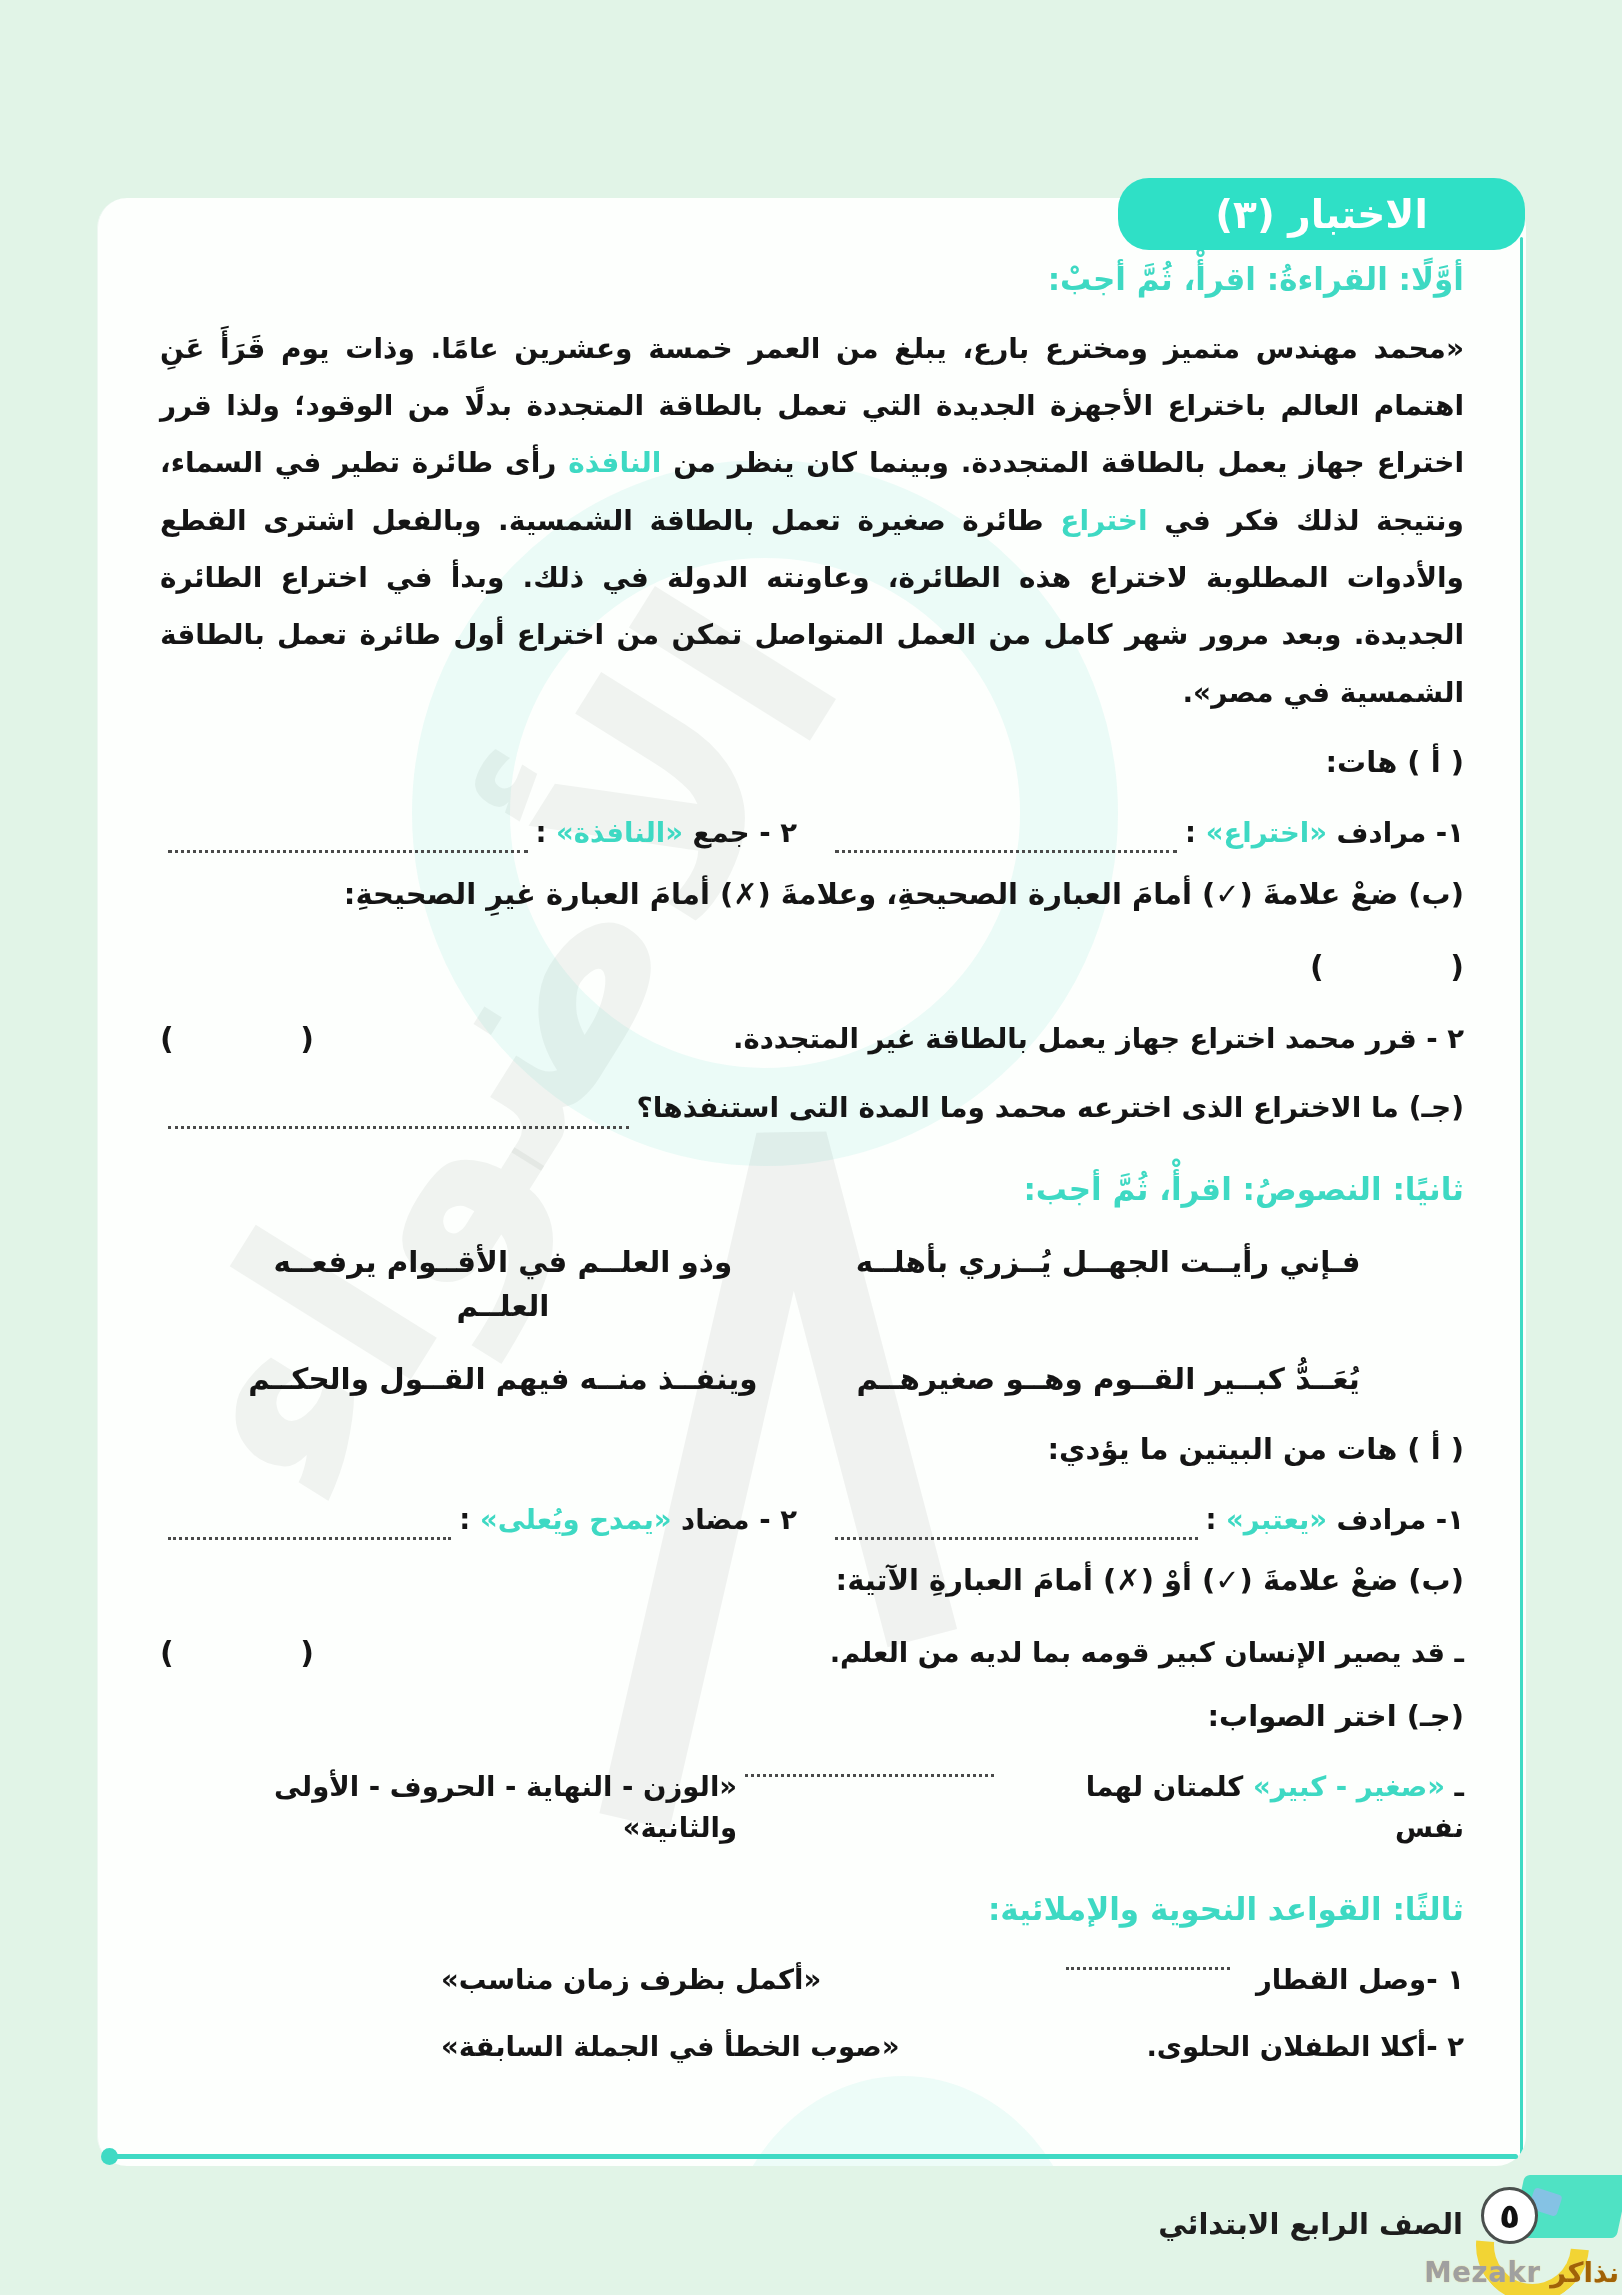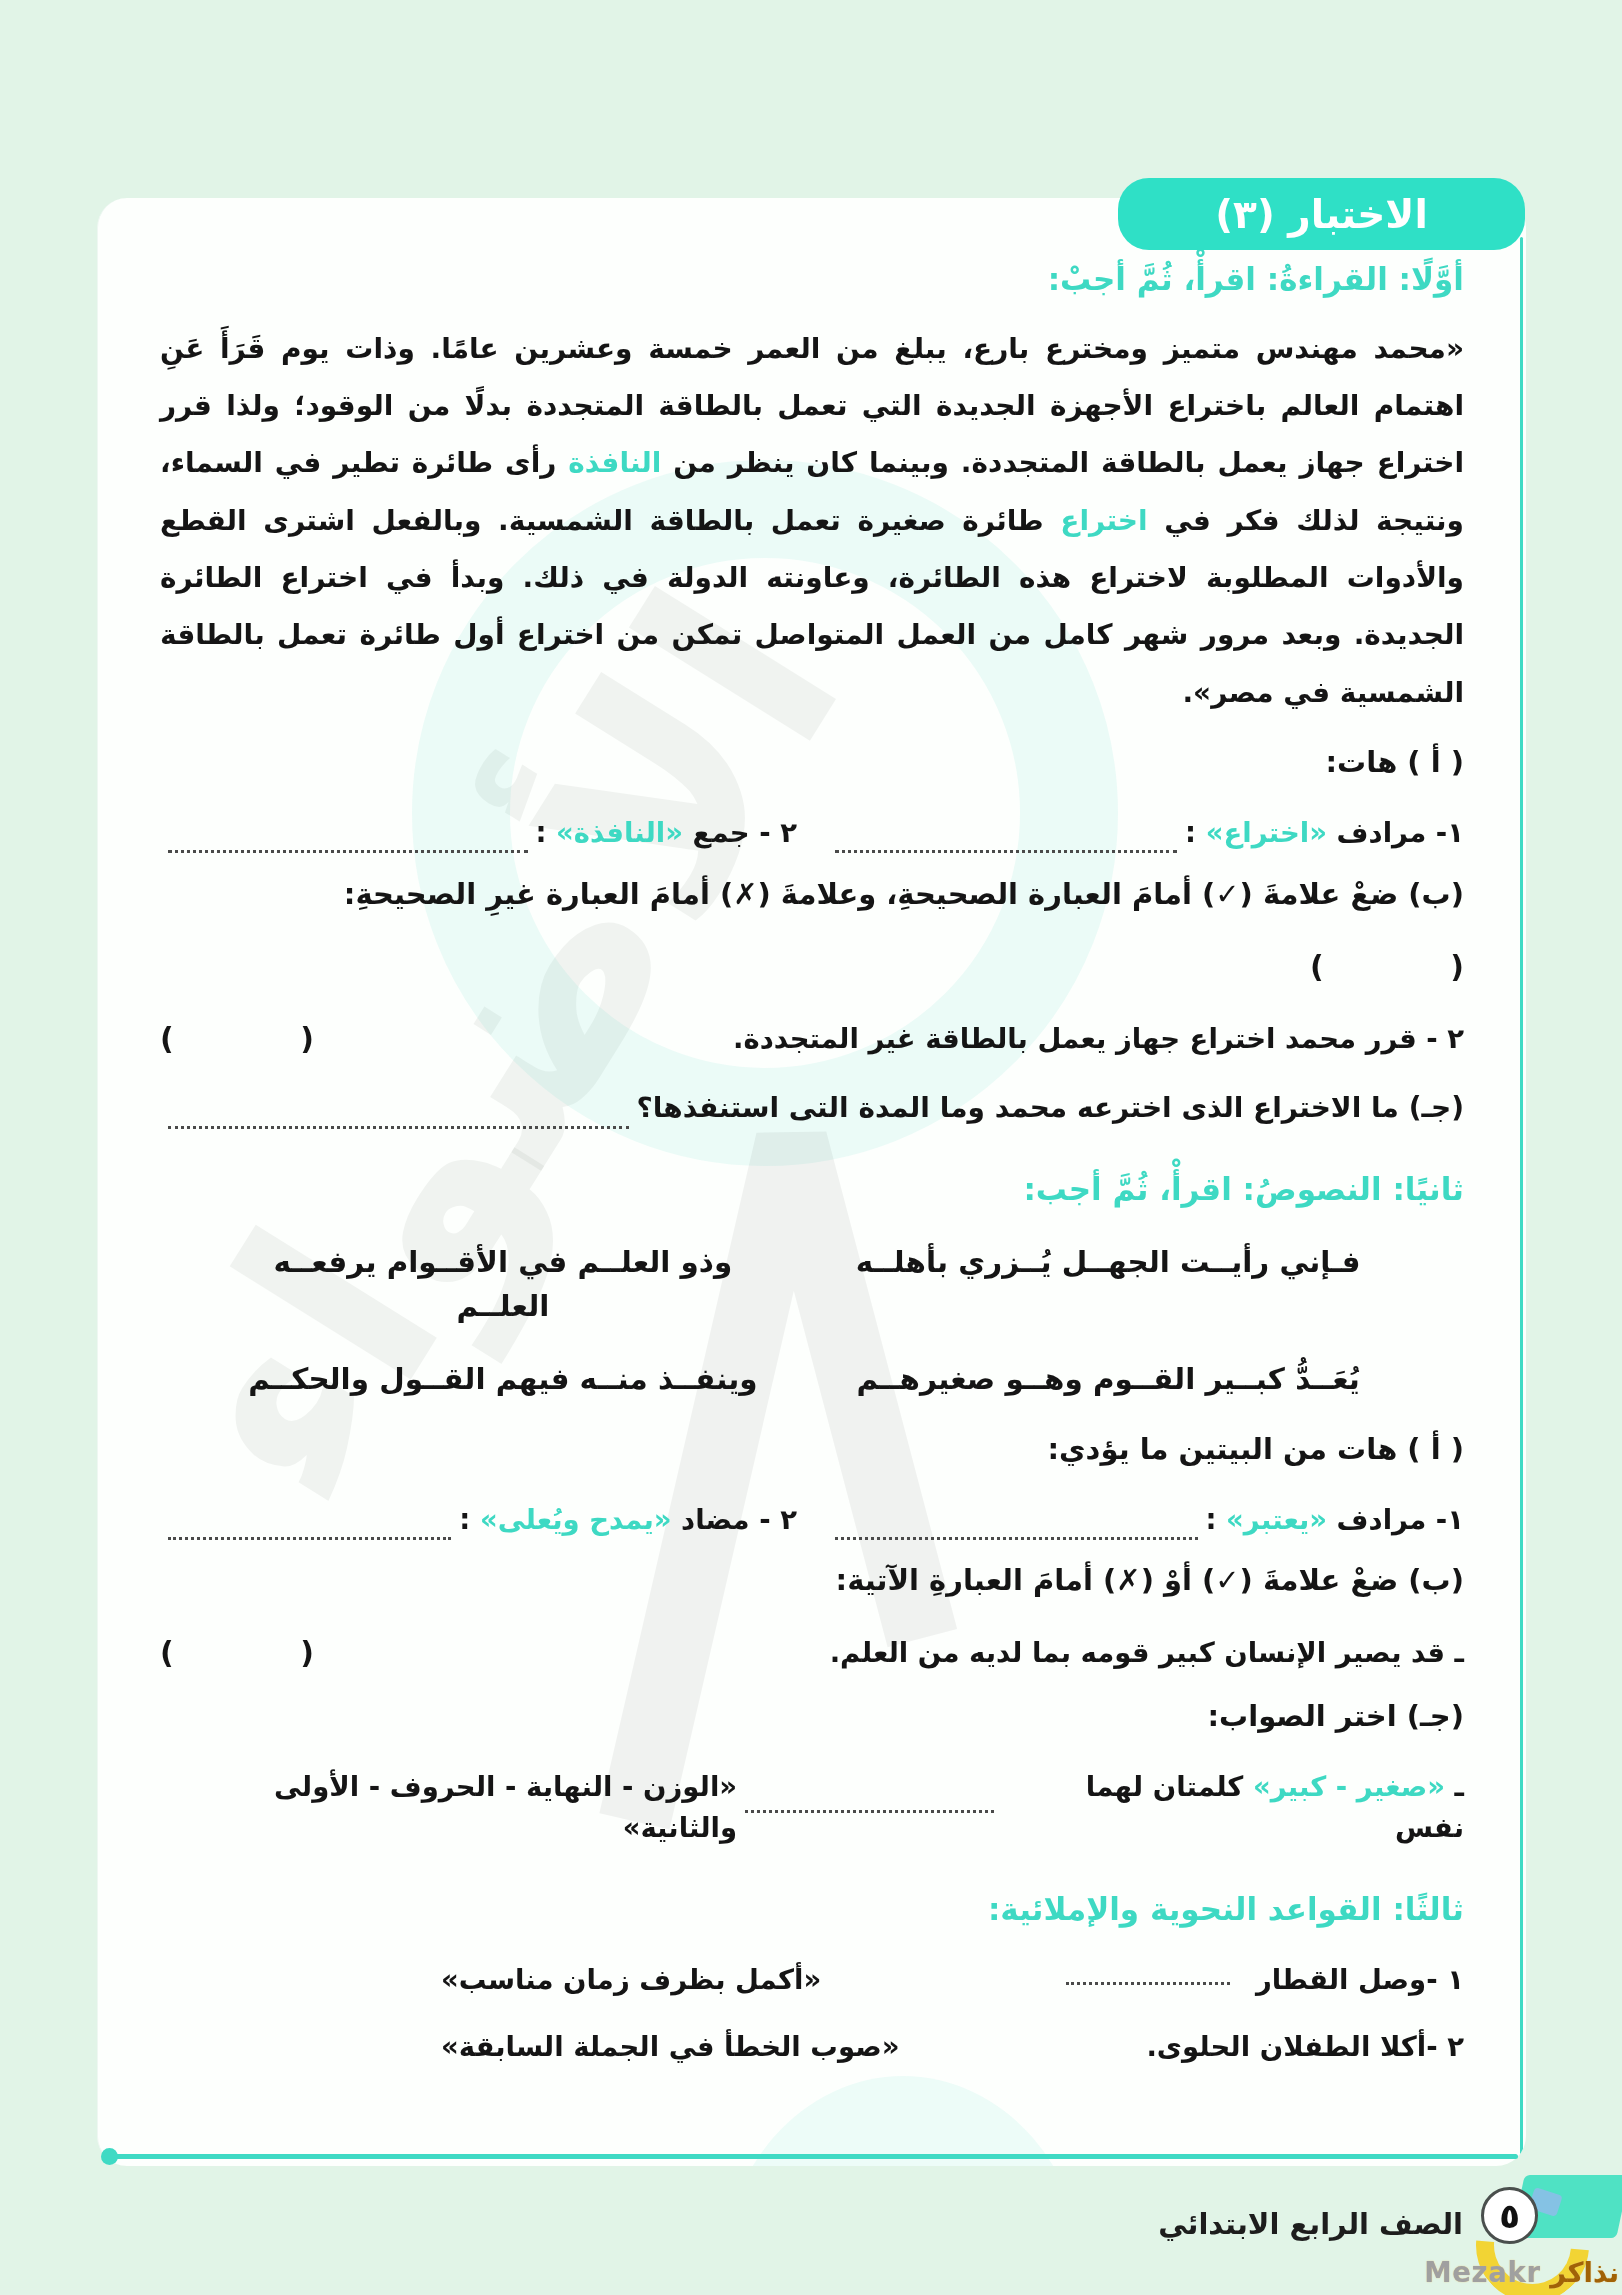--- a/index.html
+++ b/index.html
@@ -72,21 +72,21 @@
   .dots.w-md{flex:0 0 249px;}
   .tf-row{display:flex;justify-content:space-between;align-items:center;margin-top:27.5px;}
   .parens{display:inline-flex;width:154px;justify-content:space-between;
           font-size:30px;flex:0 0 auto;}
   .poem{margin-top:27.5px;display:flex;flex-direction:column;gap:29px;font-size:29.4px;}
   .poem-row{display:flex;justify-content:space-between;padding:0 98px 0 85px;}
   .hemistich{flex:0 0 46%;text-align:center;}
   .hint-row{display:flex;justify-content:space-between;align-items:flex-end;
             margin-top:26px;padding-left:281px;}
   .choice-row{display:flex;justify-content:space-between;align-items:flex-end;margin-top:27.5px;}
-  .stem{display:flex;align-items:center;gap:18px;}
+  .stem{display:flex;align-items:flex-start;gap:18px;}
   
   .footer-grade{
     position:absolute;top:2207px;right:160px;font-size:29px;font-weight:bold;color:#1d1d1d;z-index:6;
   }
   .page-circle{
     position:absolute;top:2187px;right:85px;width:51px;height:51px;background:#ffffff;
     border:3.9px solid #4a4f4d;border-radius:50%;display:flex;align-items:center;justify-content:center;
     font-size:34px;font-weight:bold;color:#111;z-index:7;
   }
   .logo{position:absolute;top:2171px;right:0;width:131px;height:124px;z-index:5;}

